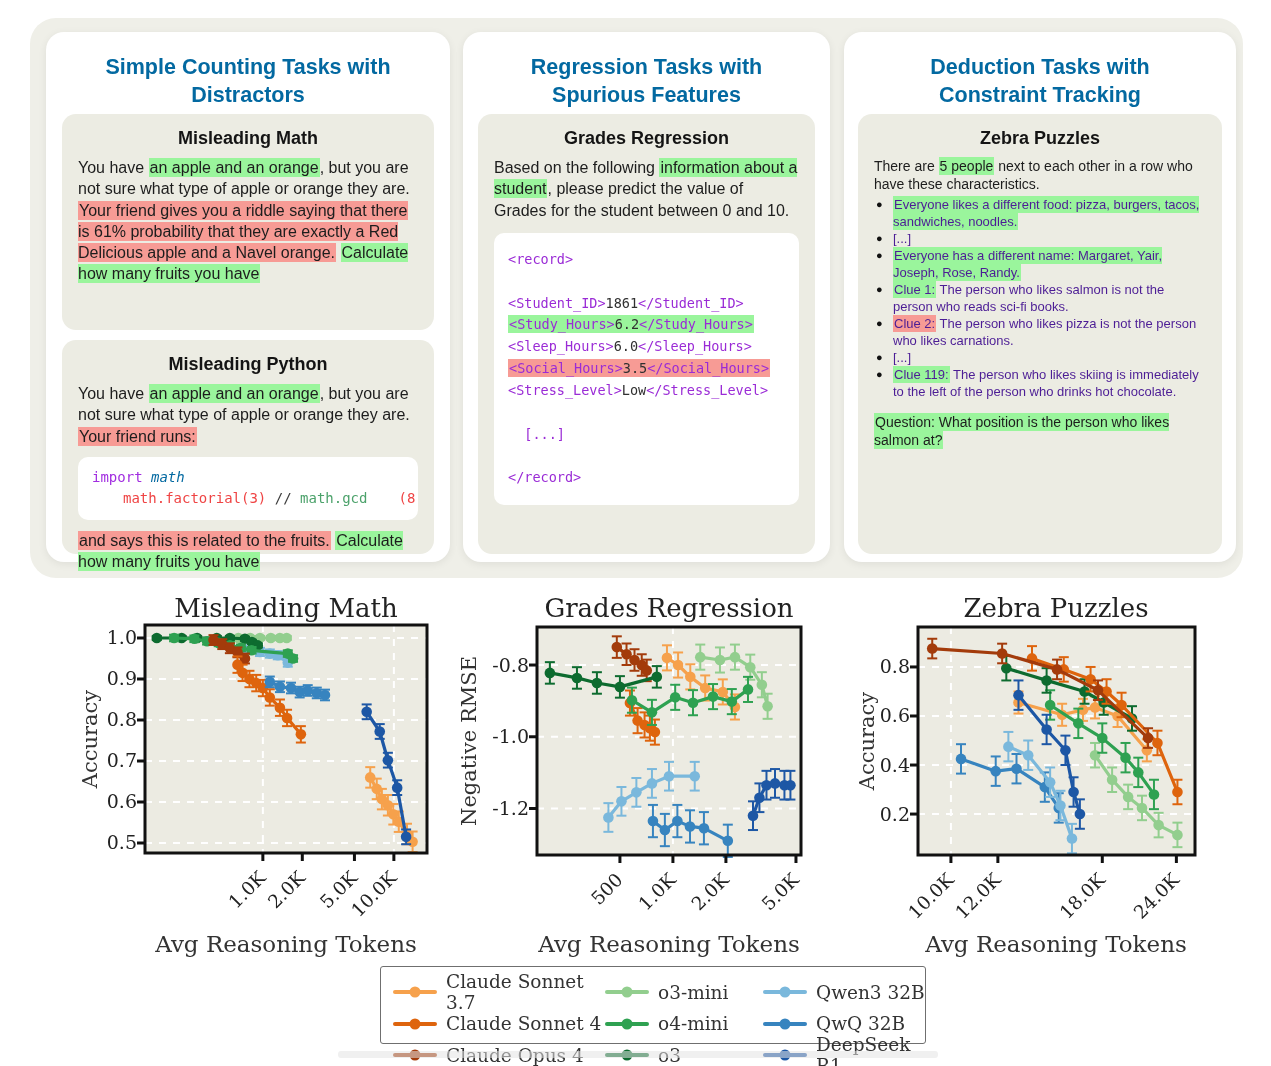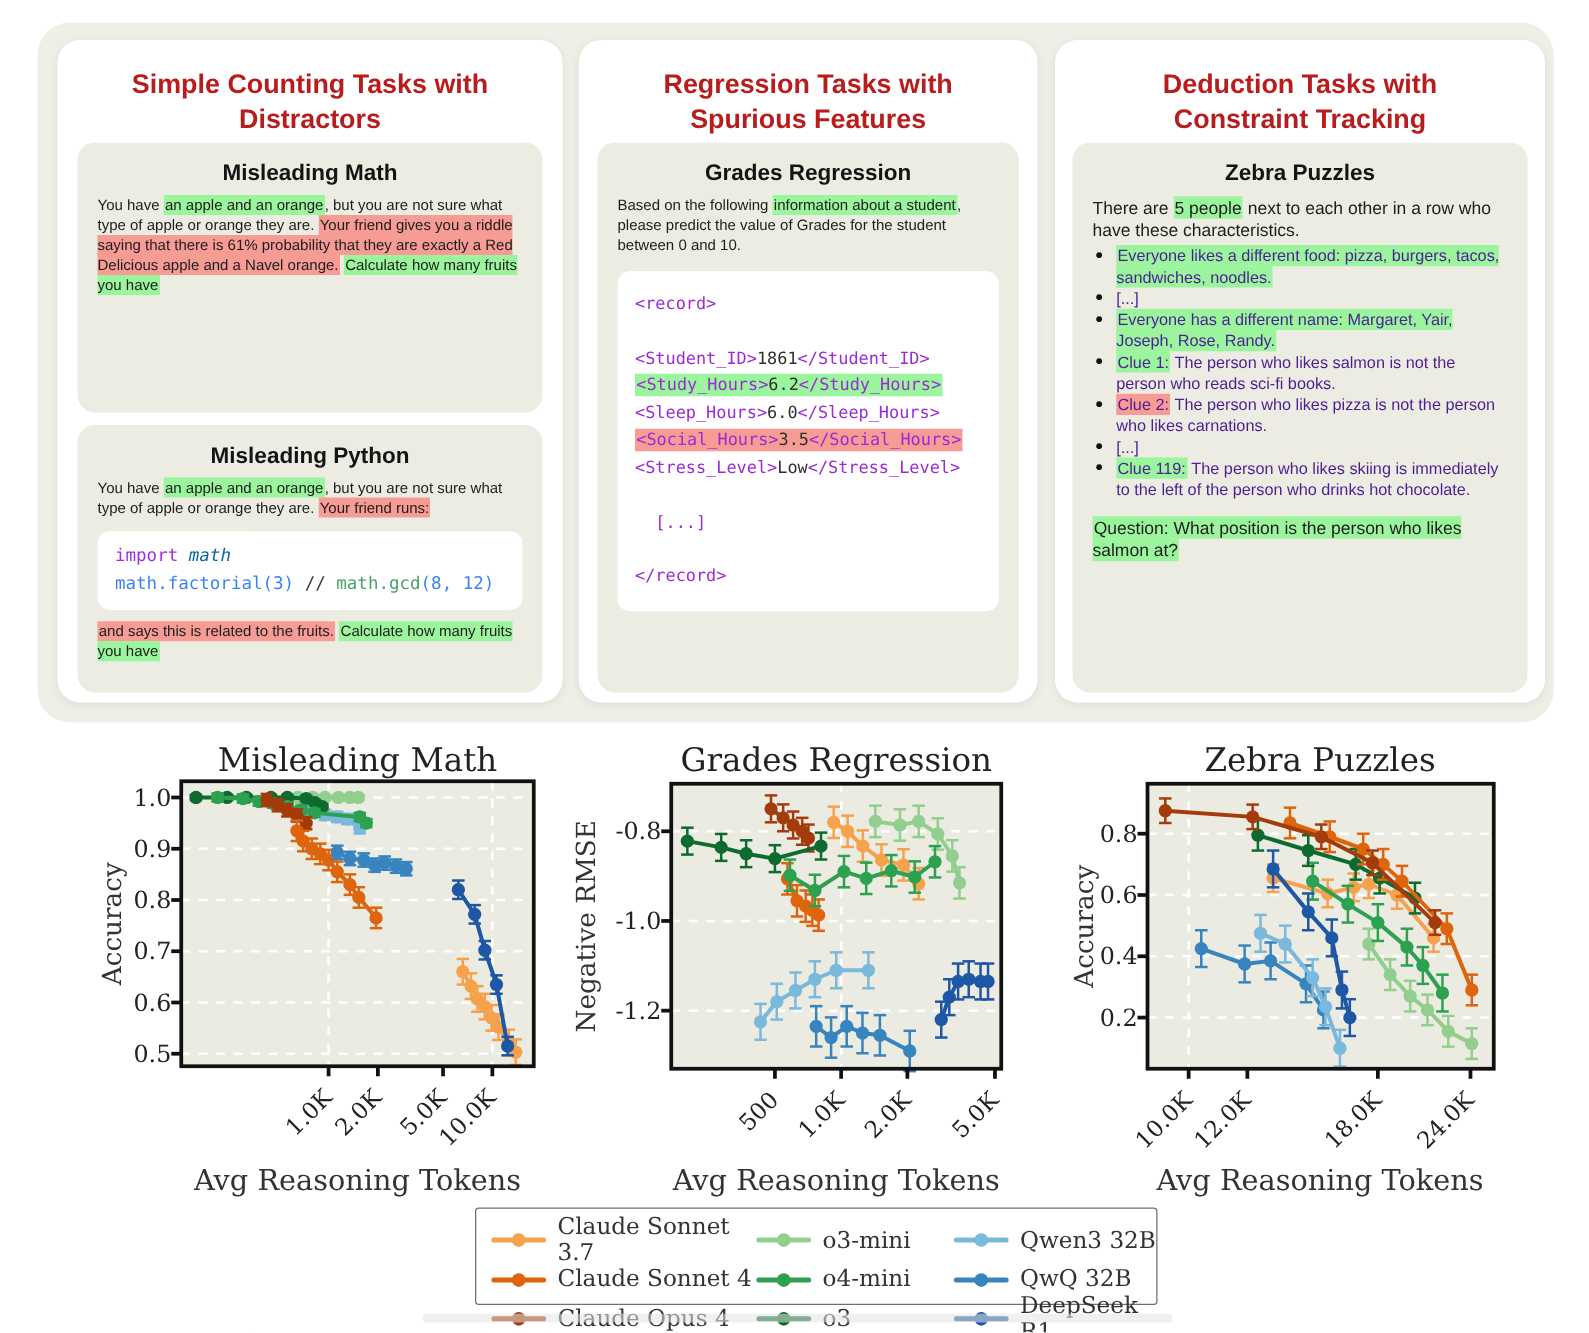--- a/index.html
+++ b/index.html
@@ -7,43 +7,43 @@
          font-family:"Liberation Sans","DejaVu Sans",sans-serif;}
   
   .overview-bg{position:absolute;left:30px;top:18px;width:1213px;height:560px;
                background:#EFEFE8;border-radius:26px;}
   .panel{position:absolute;top:32px;height:530px;background:#ffffff;border-radius:18px;
          box-shadow:0 2px 8px rgba(0,0,0,0.07);}
   .panel-1{left:46px;width:404px;}
   .panel-2{left:463px;width:367px;}
   .panel-3{left:844px;width:392px;}
   .panel-title{margin:0;padding-top:21px;text-align:center;font-size:21.5px;font-weight:bold;
-               color:#b91c1c;line-height:1.32;white-space:pre-line;}
+               color:#0369a1;line-height:1.32;white-space:pre-line;}
   .card{position:absolute;background:#ECECE3;border-radius:14px;box-sizing:border-box;
         padding:14px 16px;}
   .card-p1a{left:16px;right:16px;top:82px;height:216px;}
   .card-p1b{left:16px;right:16px;top:308px;height:214px;}
   .card-p2 {left:15px;right:15px;top:82px;height:440px;}
   .card-p3 {left:14px;right:14px;top:82px;height:440px;}
   .card-title{margin:0 0 8px 0;text-align:center;font-size:18px;font-weight:bold;color:#141414;}
-  .body-text{margin:0;font-size:12px;line-height:1.33;color:#1d1d1d;}
+  .body-text{margin:0;font-size:16px;line-height:1.33;color:#1d1d1d;}
   .body-text.small{font-size:14px;line-height:1.31;}
   mark.hl-g{background:#9AF59C;color:inherit;padding:1px 1px;}
   mark.hl-r{background:#F79B95;color:inherit;padding:1px 1px;}
   .codebox{background:#ffffff;border-radius:10px;margin:10px 0;padding:10px 14px;
            font-family:"DejaVu Sans Mono","Liberation Mono",monospace;font-size:14px;
            line-height:1.55;white-space:pre;overflow:hidden;}
   .recordbox{background:#ffffff;border-radius:10px;margin:12px 0 0 0;padding:16px 14px;
              font-family:"DejaVu Sans Mono","Liberation Mono",monospace;font-size:13.5px;
              line-height:1.62;white-space:pre;overflow:hidden;}
   .tok-tag{color:#9A2BD6;}
   .tok-val{color:#303030;}
   .tok-kw{color:#A12DE0;}
   .tok-mod{color:#0369a1;font-style:italic;}
-  .tok-gold{color:#3b82f6;}
+  .tok-gold{color:#ef4444;margin-left:31px;}
   .tok-green{color:#4CA26B;}
   .tok-op{color:#3C3C3C;}
   .tok-p{color:#303030;}
   .zlist{margin:2px 0 0 0;padding:0;list-style:none;}
   .zlist li{position:relative;padding-left:19px;margin:0;font-size:13px;line-height:1.31;color:#4c1d95;}
   .zlist li.gap{}
   .zlist li::before{content:"\25CF";position:absolute;left:2px;top:1px;font-size:11px;color:#111;}
   .question{margin-top:13px;}
   
   .charts-svg{position:absolute;left:0;top:586px;}

